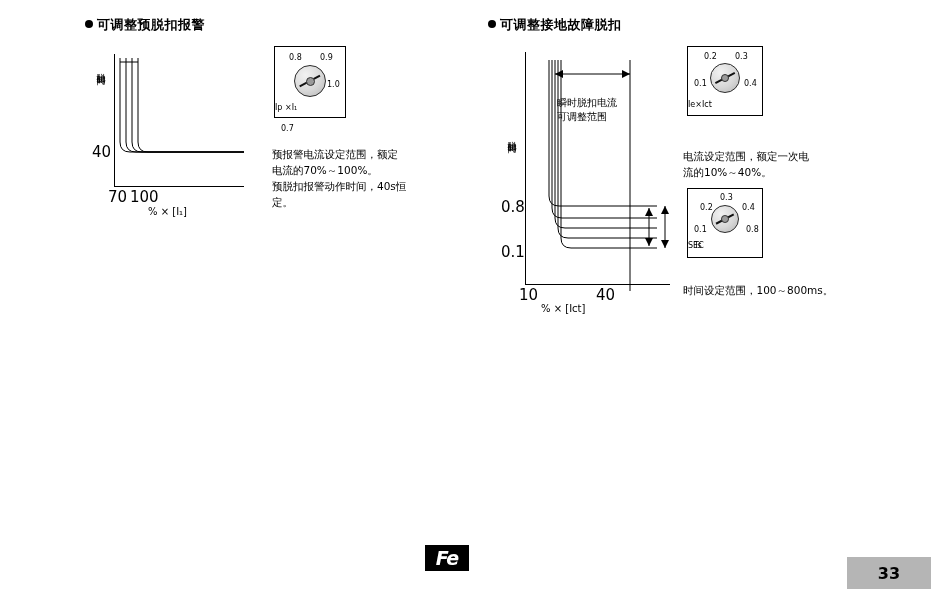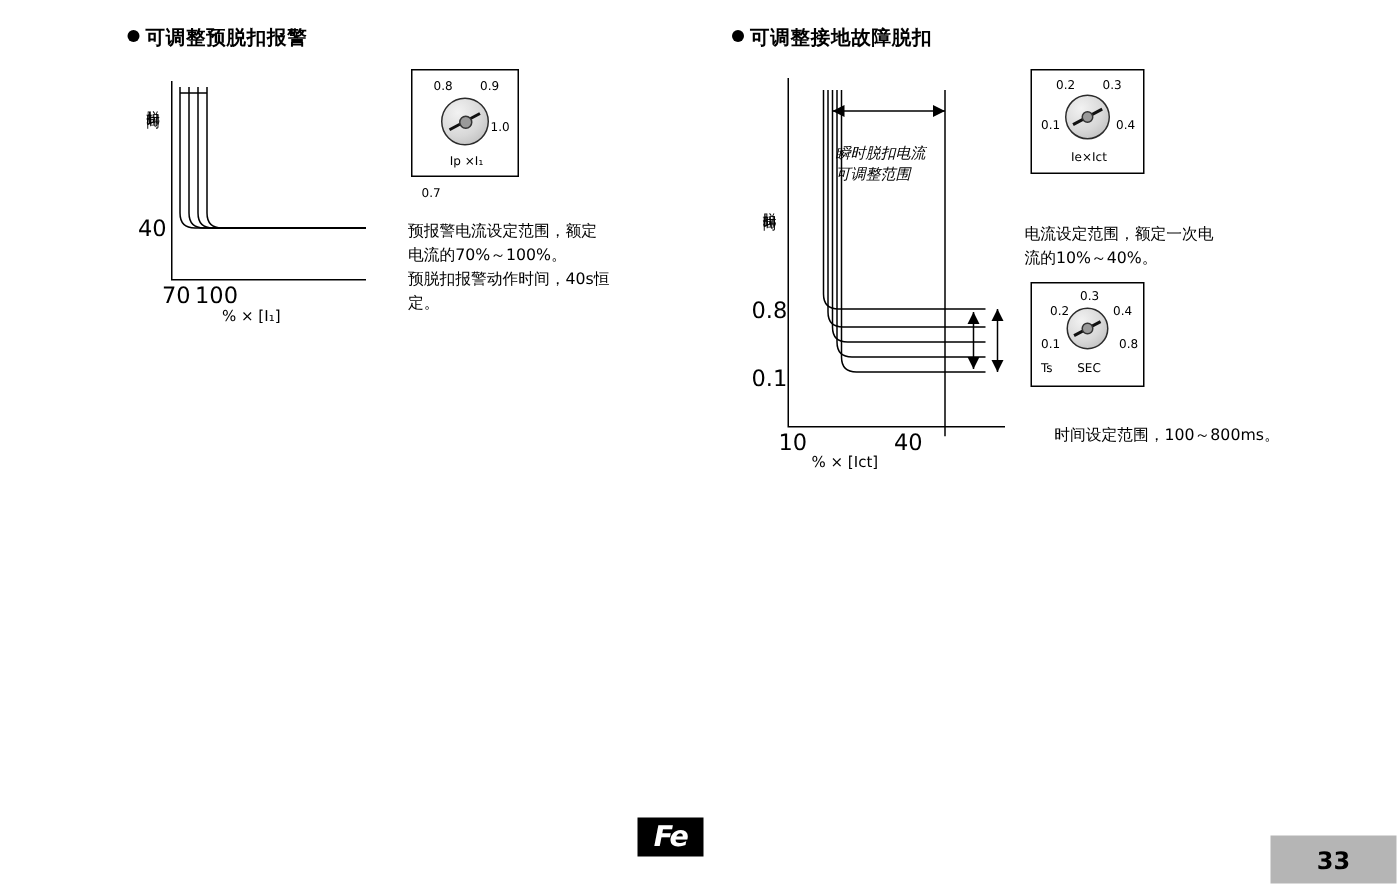--- a/index.html
+++ b/index.html
@@ -113,21 +113,21 @@
   }
   .dial-num {
     position: absolute;
     font-size: 8px;
     white-space: nowrap;
   }
   .dial-center-label {
     position: absolute;
     font-size: 8px;
     white-space: nowrap;
-    text-align: center;
+    text-align: left;
   }
 
   
   .caption {
     position: absolute;
     font-size: 10.5px;
     line-height: 16px;
     white-space: pre-line;
     margin-top: 24px;
   }
@@ -272,21 +272,21 @@
       <g fill="none" stroke="#000" stroke-width="1">
         <path d="M 124 162 L 124 200"></path>
         <path d="M 140 160 L 140 202"></path>
       </g>
       <polygon points="124,162 120,170 128,170" fill="#000"></polygon>
       <polygon points="124,200 120,192 128,192" fill="#000"></polygon>
       <polygon points="140,160 136,168 144,168" fill="#000"></polygon>
       <polygon points="140,202 136,194 144,194" fill="#000"></polygon>
     </svg>
 
-    <div class="ann-text" style="left:60px; top:50px;font-style:italic;">瞬时脱扣电流
+    <div class="ann-text" style="left:60px; top:50px;">瞬时脱扣电流
 可调整范围</div>
 
     <div class="tick-label" style="left:22px; top:240px;">10</div>
     <div class="tick-label" style="left:99px; top:240px;">40</div>
 
     <div class="xcaption" style="left:44px; top:257px;">% × [Ict]</div>
   </div>
 
   <div class="dial-box" style="left:687px; top:46px; width:76px; height:70px;">
     <div class="dial-num" style="left:16px; top:5px;">0.2</div>
@@ -312,21 +312,21 @@
     <div class="dial-num" style="left:58px; top:36px;">0.8</div>
     <div class="knob-wrap" style="top:16px;">
       <div class="knob" style="width:28px; height:28px;">
         <div class="hub"></div>
       </div>
     </div>
     <div class="dial-center-label" style="left:6px; width:20px; top:52px; text-align:left;">Ts</div>
     <div class="dial-center-label" style="left:0; width:76px; top:52px;">SEC</div>
   </div>
 
-  <div class="caption" style="left:683px; top:258px; width:190px;text-align:center;">时间设定范围，100～800ms。</div>
+  <div class="caption" style="left:683px; top:258px; width:190px;">时间设定范围，100～800ms。</div>
 
   <div class="footer-logo">
     <div class="logo-mark">Fe</div>
   </div>
 
   <div class="page-number-box">33</div>
 
 </div>
 
 </body></html>

